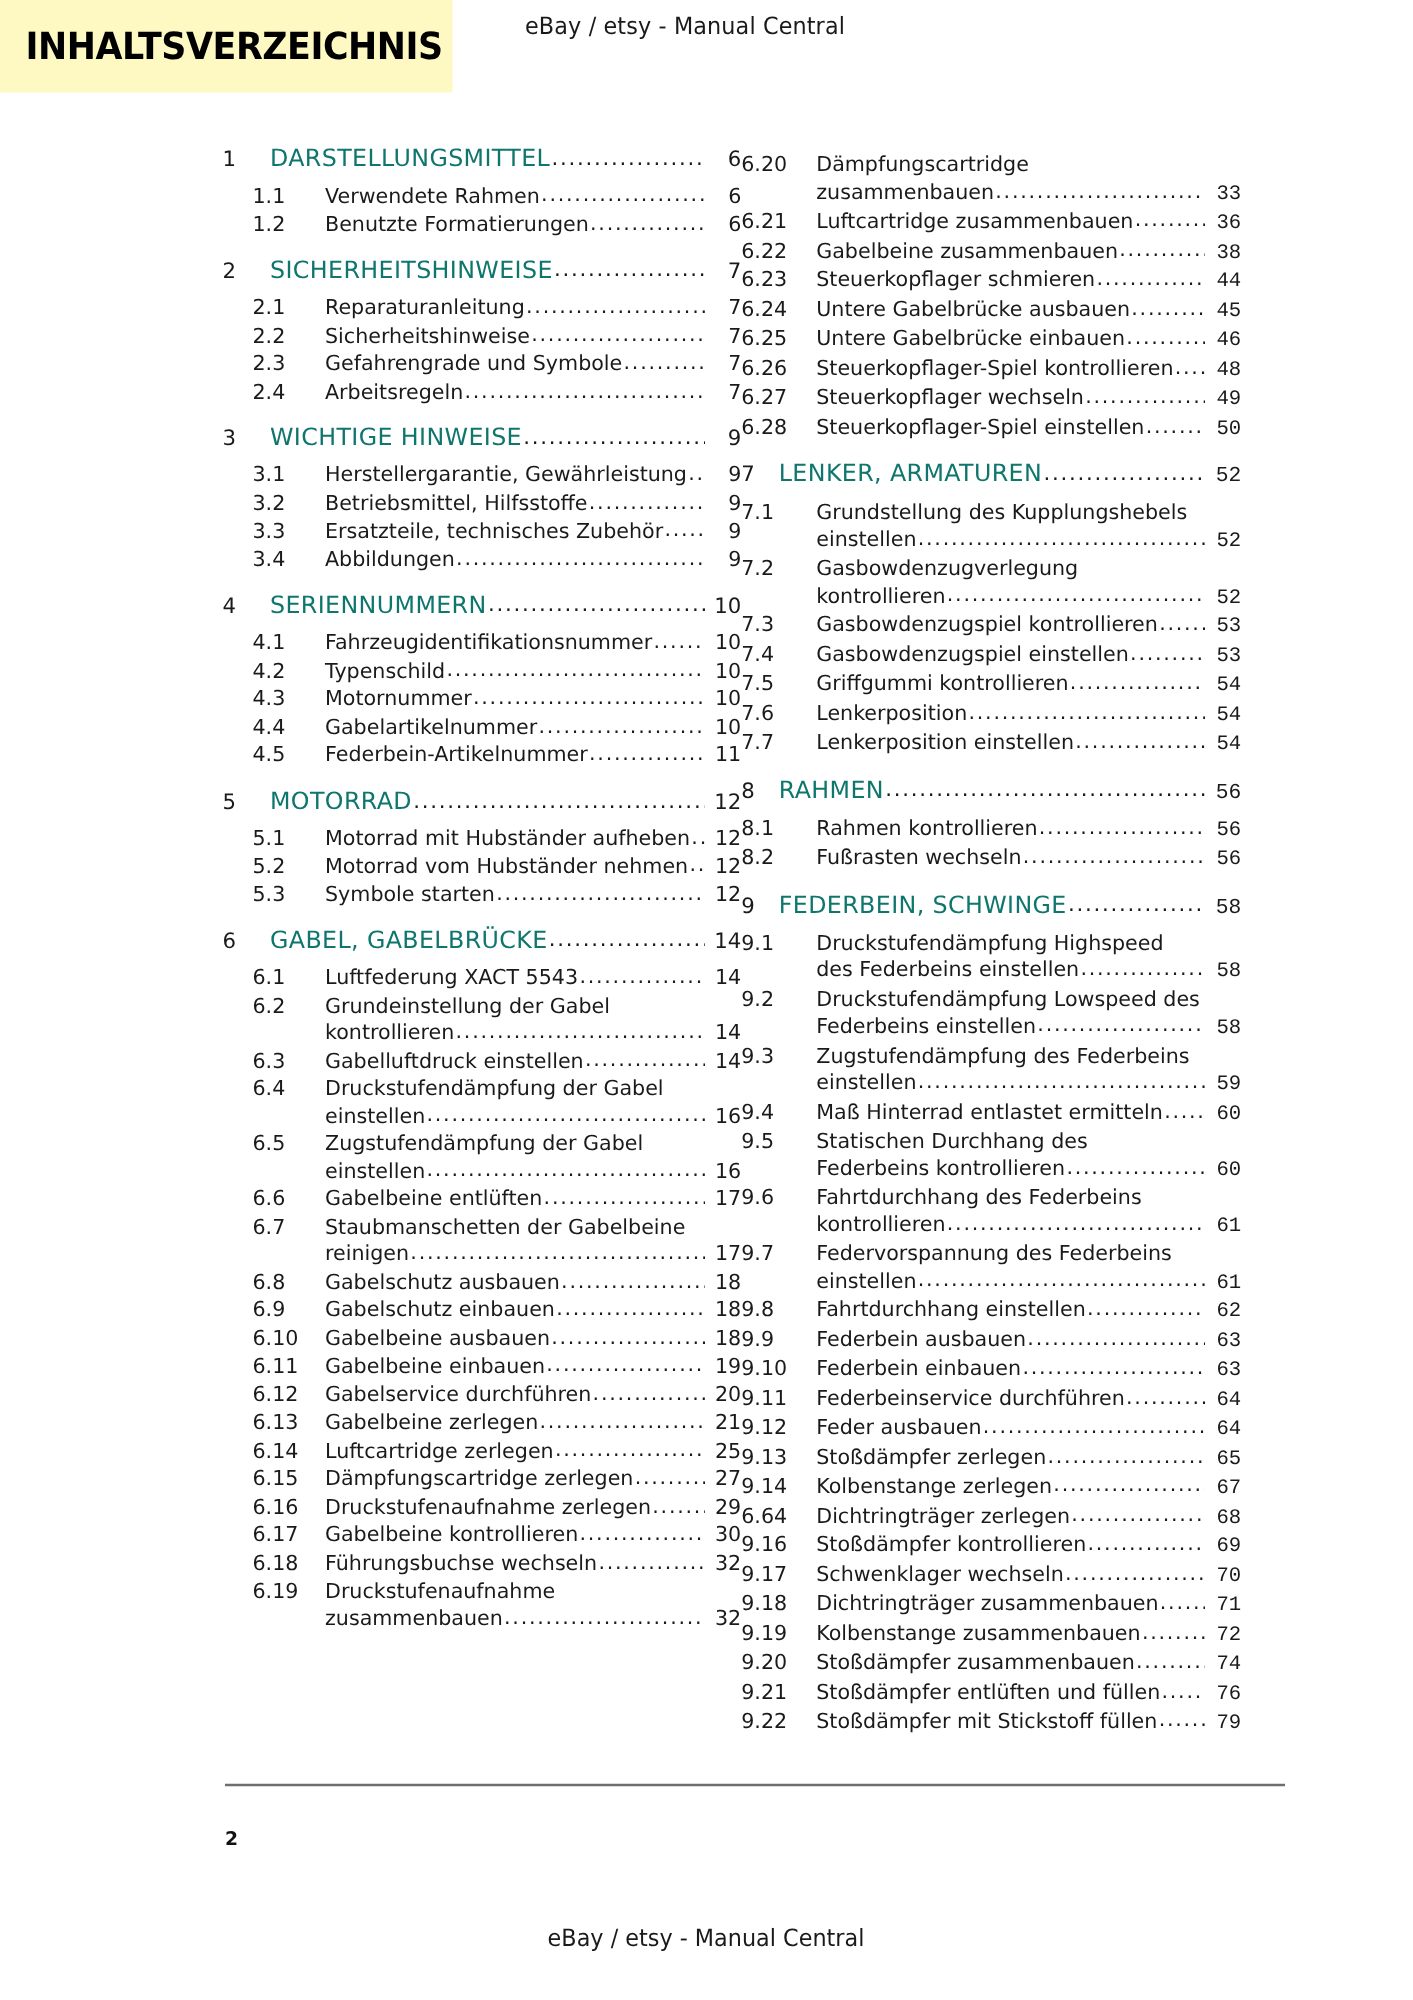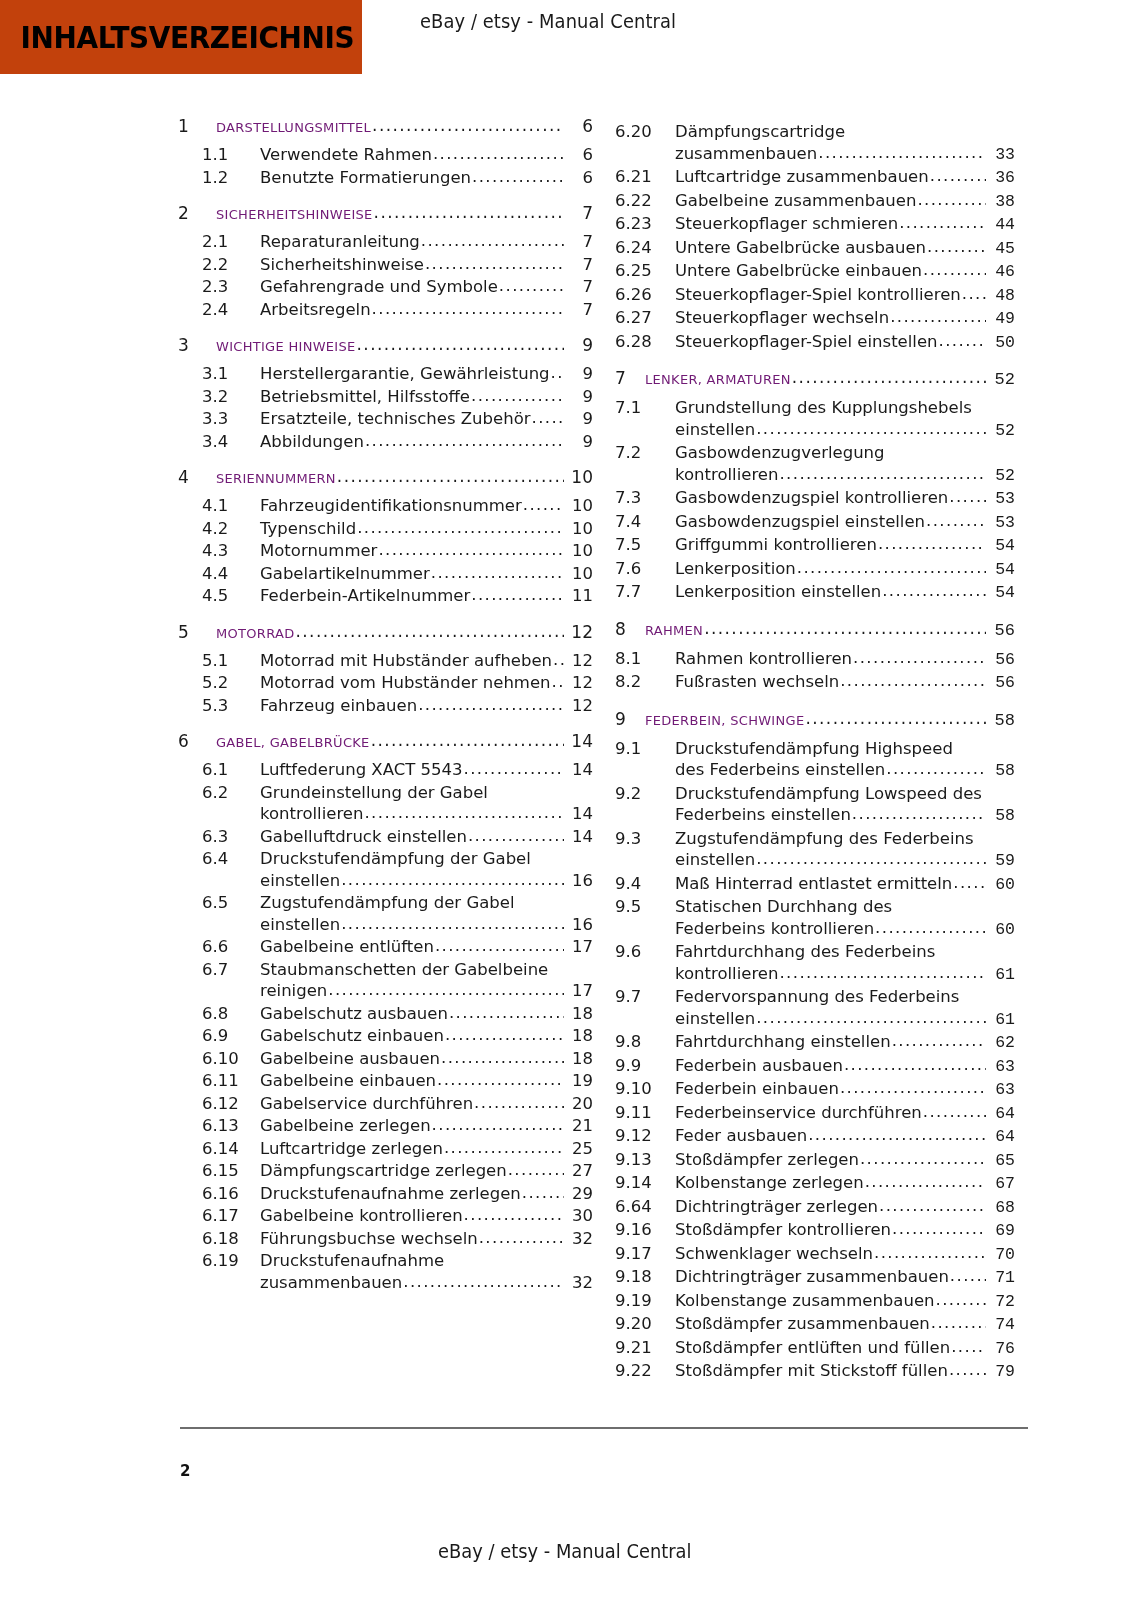--- a/index.html
+++ b/index.html
@@ -16,21 +16,21 @@
     overflow: hidden;
   }
 
   
   .header-bar {
     position: absolute;
     left: 0;
     top: 0;
     width: 362px;
     height: 74px;
-    background: #c2410c;
+    background: #fef9c3;
     display: flex;
     align-items: center;
   }
   .header-title {
     font-family: "DejaVu Sans", "Liberation Sans", sans-serif;
     font-weight: 700;
     font-size: 30px;
     letter-spacing: -0.4px;
     color: #000000;
     padding-left: 22px;
@@ -55,21 +55,21 @@
     position: absolute;
     left: 0;
     top: 118px;
     width: 1130px;
   }
   .col {
     position: absolute;
     top: 0;
   }
   .col-left  { left: 178px; width: 415px; }
-  .col-right { left: 615px; width: 400px; }
+  .col-right { left: 593px; width: 400px; }
 
   
   .toc-chapter,
   .toc-entry {
     display: flex;
     align-items: baseline;
     width: 100%;
     line-height: 1.0;
   }
 
@@ -84,24 +84,24 @@
   .col-left  .ch-num { width: 38px; }
   .col-right .ch-num { width: 30px; }
 
   .ch-title-wrap {
     flex: 1 1 auto;
     display: flex;
     align-items: baseline;
     min-width: 0;
   }
   .ch-title {
-    font-size: 13px;
+    font-size: 19px;
     letter-spacing: 0.3px;
     white-space: nowrap;
-    color: #701a75;
+    color: #0f766e;
   }
 
   .sec-num {
     flex: 0 0 auto;
     font-size: 16.5px;
     color: #1a1a1a;
   }
   .col-left  .sec-num { width: 58px; margin-left: 24px; }
   .col-right .sec-num { width: 60px; }
 
@@ -400,21 +400,21 @@
             <span class="sec-title">Motorrad vom Hubständer nehmen</span>
             <span class="leader">..........................................................</span>
             <span class="pg">12</span>
           </span>
         </span>
       </div>
       <div class="toc-entry">
         <span class="sec-num">5.3</span>
         <span class="sec-body">
           <span class="sec-line">
-            <span class="sec-title">Fahrzeug einbauen</span>
+            <span class="sec-title">Symbole starten</span>
             <span class="leader">..........................................................</span>
             <span class="pg">12</span>
           </span>
         </span>
       </div>
       <div class="toc-chapter">
         <span class="ch-num">6</span>
         <span class="ch-title-wrap">
           <span class="ch-title">GABEL, GABELBRÜCKE</span>
           <span class="leader">..........................................................</span>

